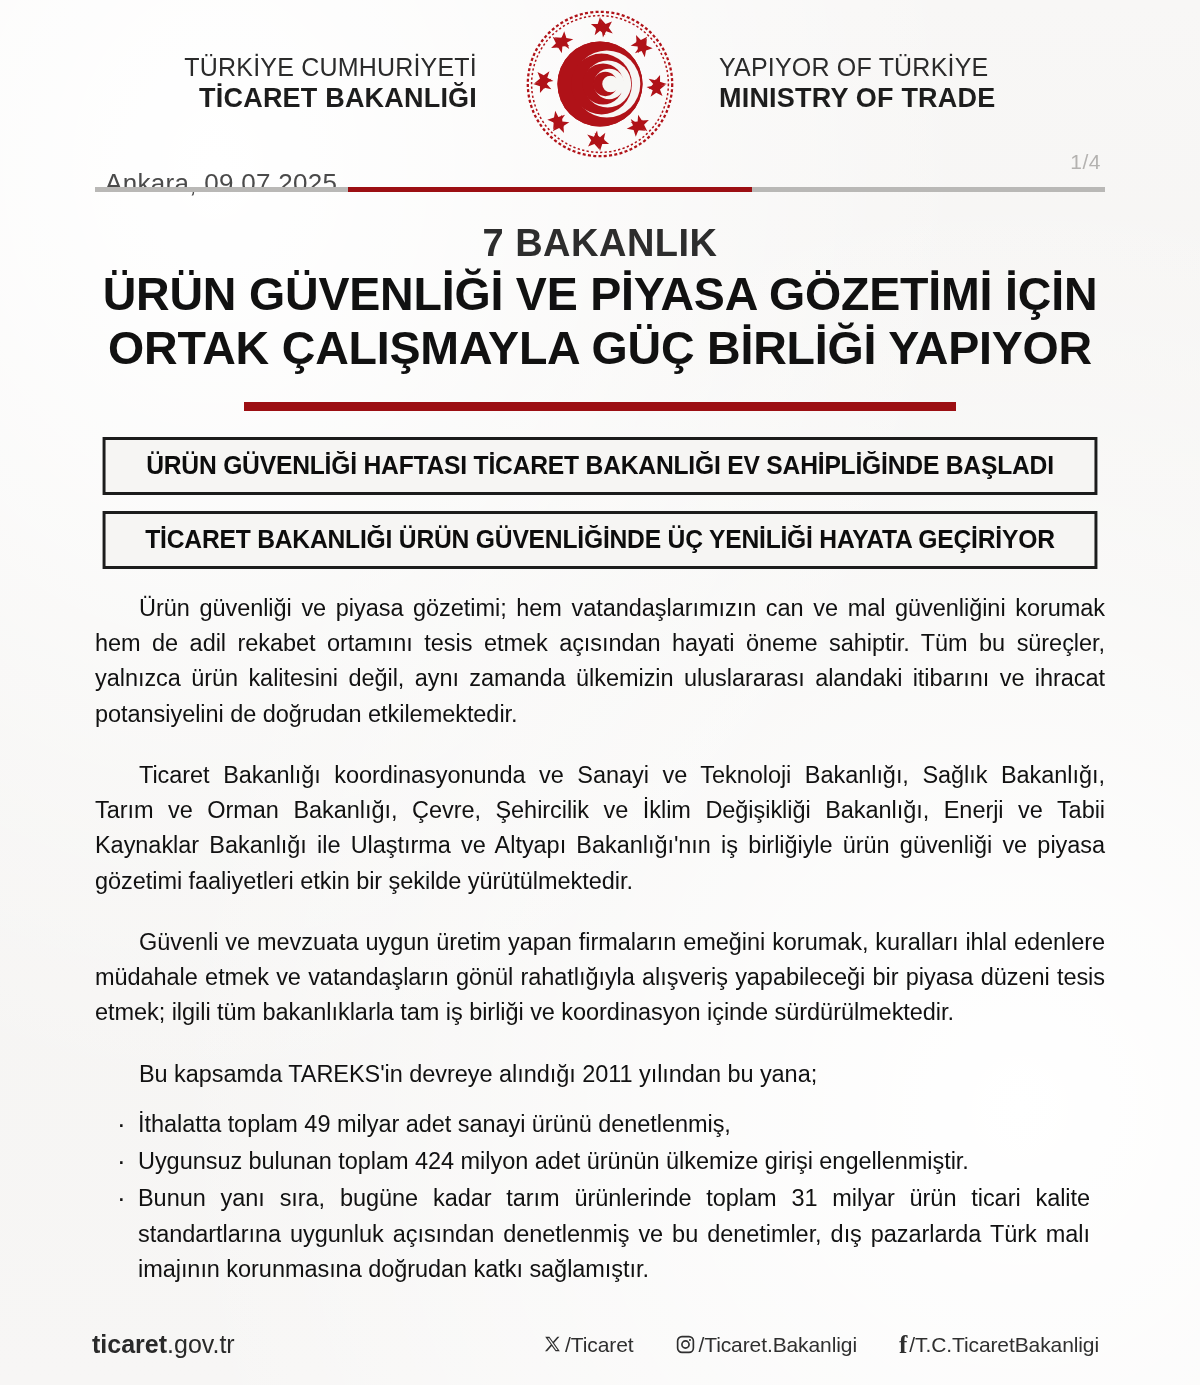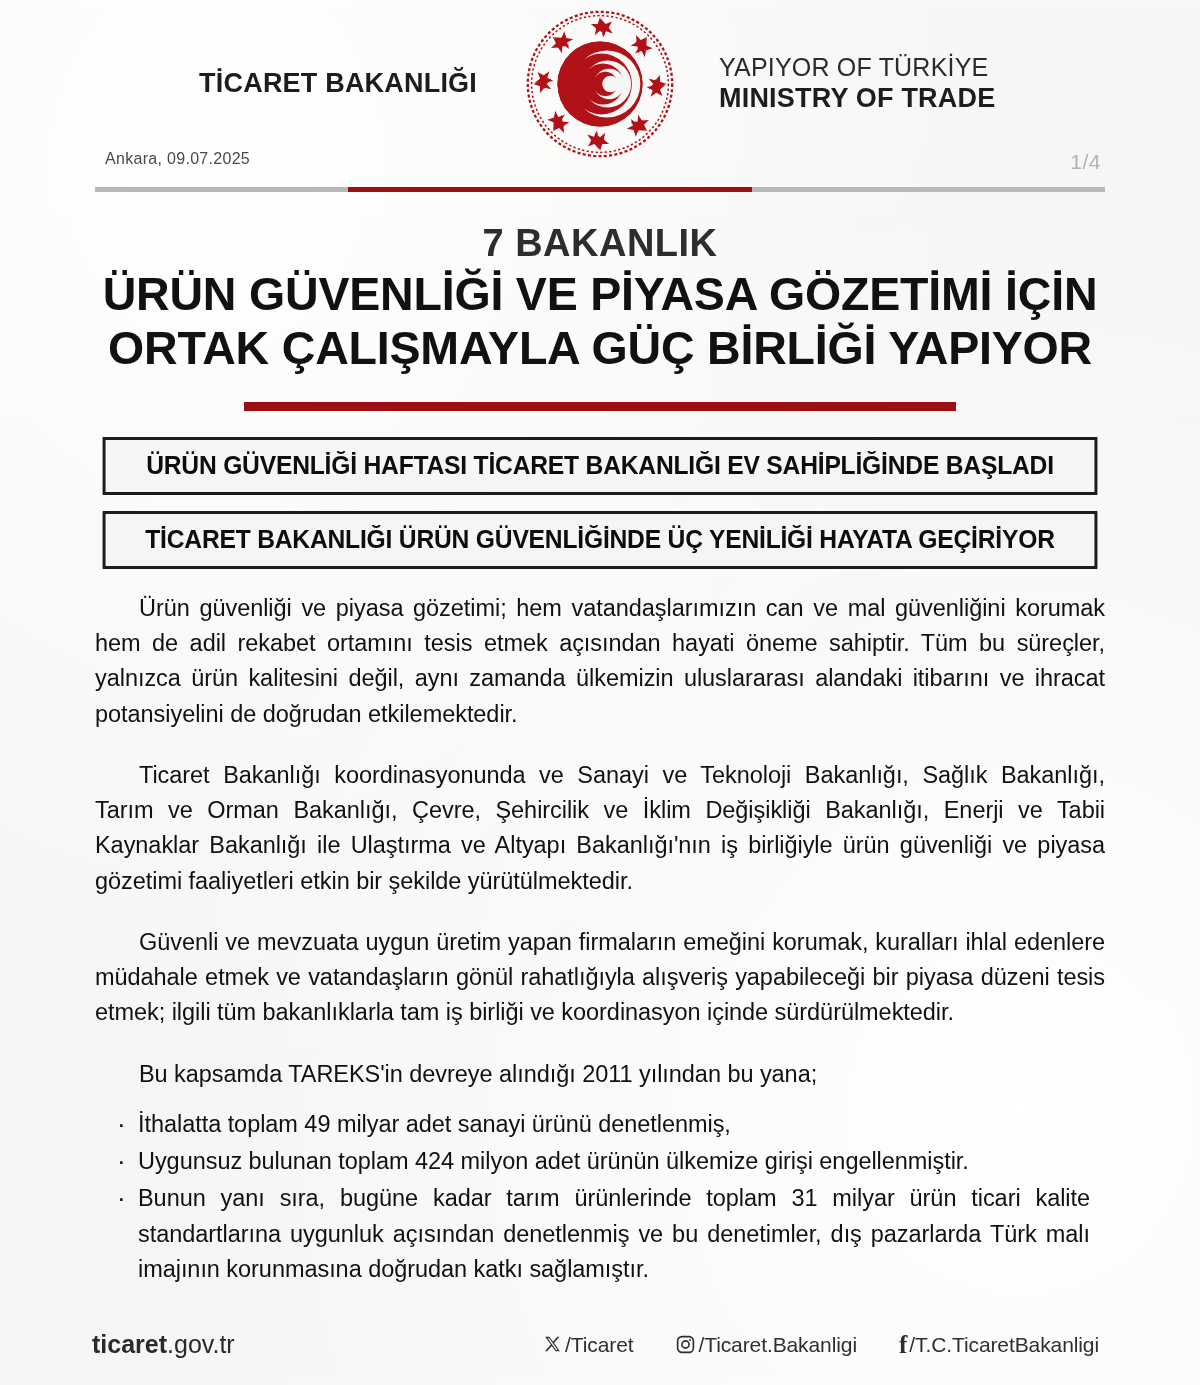--- a/index.html
+++ b/index.html
@@ -71,22 +71,22 @@
 
   
   .metabar {
     position: relative;
     margin: 10px 95px 0 95px;
     height: 46px;
   }
   .meta-date {
     position: absolute;
     left: 10px;
-    top: 0;
-    font-size: 16px;
+    top: 18px;
+    font-size: 26px;
     color: #4a4a4a;
     letter-spacing: 0.3px;
   }
   .meta-page {
     position: absolute;
     right: 4px;
     top: 0;
     font-size: 21px;
     color: #b4b2b0;
     letter-spacing: 0.5px;
@@ -245,20 +245,21 @@
     line-height: 1;
   }
 </style>
 </head>
 <body>
 
 <div class="page">
 
   <div class="header">
     <div class="header-side header-left">
+      <div class="org-line1">TÜRKİYE CUMHURİYETİ</div>
       <div class="org-line2">TİCARET BAKANLIĞI</div>
     </div>
 
     <div class="logo-wrap">
       <svg width="152" height="152" viewBox="0 0 200 200" aria-hidden="true">
         <g fill="#b01218">
 
           <circle cx="100" cy="100" r="95" fill="none" stroke="#b01218" stroke-width="3" stroke-dasharray="4 3"></circle>
           <circle cx="100" cy="100" r="90" fill="none" stroke="#b01218" stroke-width="2" stroke-dasharray="3 3"></circle>
 

